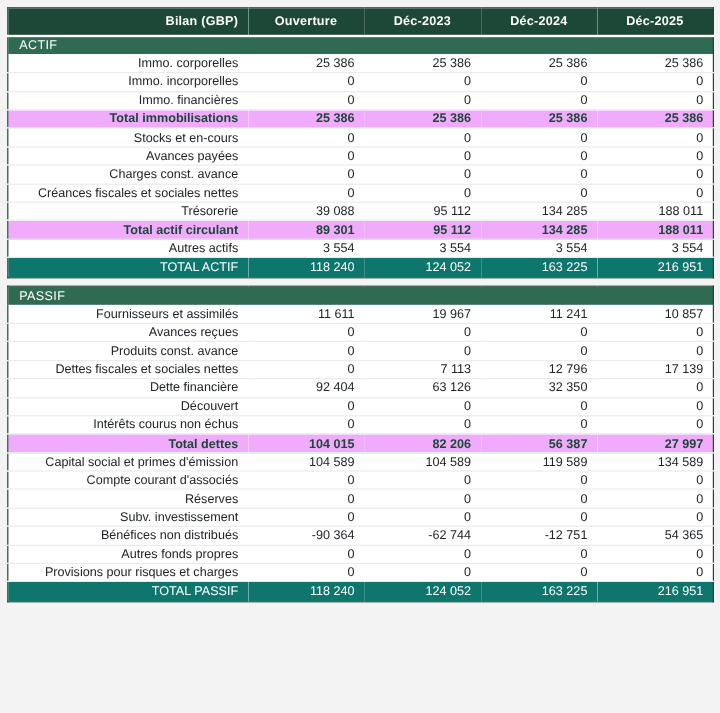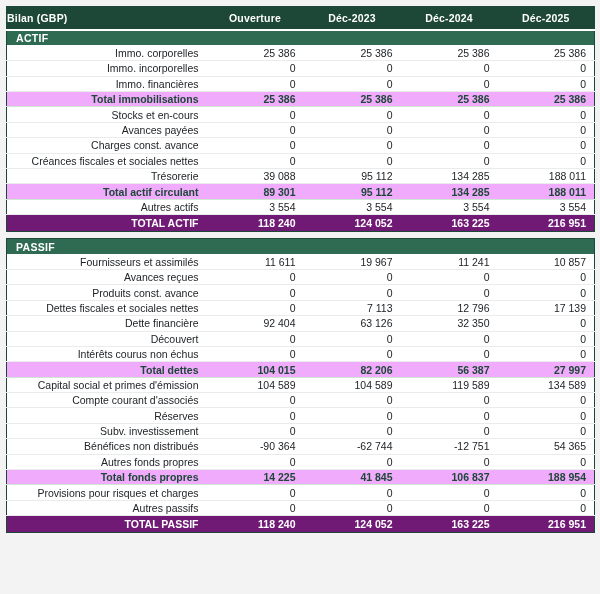--- a/index.html
+++ b/index.html
@@ -31,47 +31,47 @@
 
   thead th {
     background: #1d4736;
     color: #ffffff;
     font-weight: 700;
     padding: 5px 8px;
     border-bottom: 2px solid #ffffff;
     text-align: center;
     letter-spacing: 0.2px;
   }
-  thead th.label { text-align: left; padding-left: 0; }
+  thead th.label { text-align: right; padding-left: 0; }
 
   td { height: 15.4px; padding: 0 8px; }
   td.label { text-align: right; padding-left: 9px; }
   td.num { text-align: right; }
 
   tr.row-normal td {
     background: #ffffff;
     border-bottom: 1px solid #e9eceb;
     color: #212529;
   }
   tr.row-subtotal td {
     background: #f0abfc;
     border-bottom: 1px solid #cde7d3;
     color: #1d4736;
     font-weight: 700;
   }
   tr.row-grand-total td {
-    background: #701a75;
+    background: #0f766e;
     color: #ffffff;
-    font-weight: 700;
+    font-weight: 400;
     height: 17px;
   }
   tr.section-bar td {
     background: #2f6b52;
     color: #ffffff;
-    font-weight: 700;
+    font-weight: 400;
     letter-spacing: 0.3px;
     height: 15.4px;
     padding-left: 9px;
   }
 </style>
 </head>
 <body>
 
 <div class="page">
 
@@ -288,36 +288,22 @@
           <td class="num">-12 751</td>
           <td class="num">54 365</td>
         </tr>
         <tr class="row-normal">
           <td class="label">Autres fonds propres</td>
           <td class="num">0</td>
           <td class="num">0</td>
           <td class="num">0</td>
           <td class="num">0</td>
         </tr>
-        <tr class="row-subtotal">
-          <td class="label">Total fonds propres</td>
-          <td class="num">14 225</td>
-          <td class="num">41 845</td>
-          <td class="num">106 837</td>
-          <td class="num">188 954</td>
-        </tr>
         <tr class="row-normal">
           <td class="label">Provisions pour risques et charges</td>
-          <td class="num">0</td>
-          <td class="num">0</td>
-          <td class="num">0</td>
-          <td class="num">0</td>
-        </tr>
-        <tr class="row-normal">
-          <td class="label">Autres passifs</td>
           <td class="num">0</td>
           <td class="num">0</td>
           <td class="num">0</td>
           <td class="num">0</td>
         </tr>
         <tr class="row-grand-total">
           <td class="label">TOTAL PASSIF</td>
           <td class="num">118 240</td>
           <td class="num">124 052</td>
           <td class="num">163 225</td>

